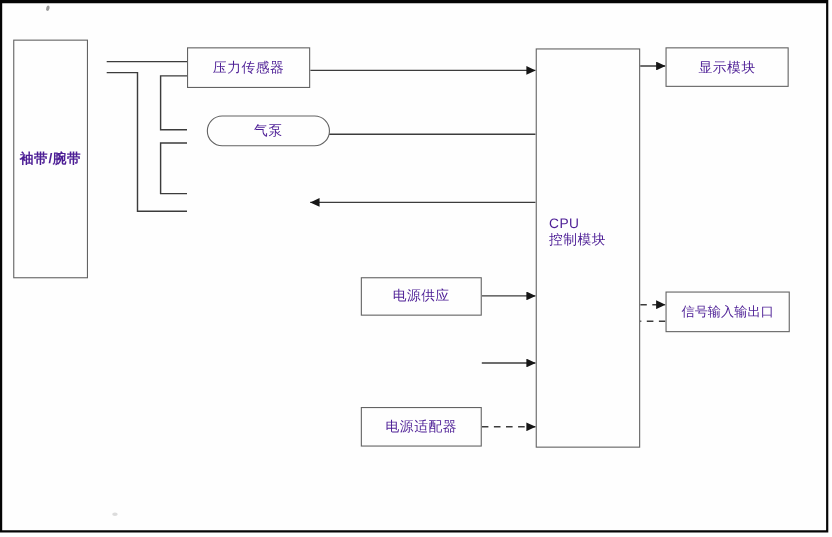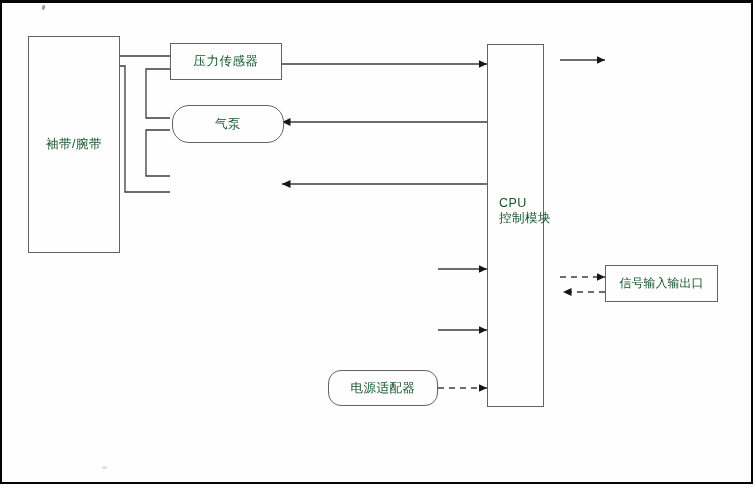--- a/index.html
+++ b/index.html
@@ -28,35 +28,35 @@
     left: 0; top: 0;
   }
   .node {
     position: absolute;
     border: 1.5px solid #636363;
     background: #fefefe;
     display: flex;
     align-items: center;
     justify-content: center;
     text-align: center;
-    color: #14532d;
+    color: #4c1d95;
     font-size: 12.5px;
     letter-spacing: 0.5px;
     box-sizing: border-box;
   }
-  .node-cuff        { left: 28px;  top: 36px;  width: 92px;  height: 217px; }
+  .node-cuff        { left: 12px;  top: 36px;  width: 68px;  height: 217px; font-weight: bold; }
   .node-pressure    { left: 170px; top: 43px;  width: 112px; height: 37px; }
-  .node-pump        { left: 172px; top: 105px; width: 112px; height: 38px; border-radius: 17px; }
+  .node-pump        { left: 188px; top: 105px; width: 112px; height: 28px; border-radius: 17px; }
   .node-valve       { left: 170px; top: 165px; width: 112px; height: 39px; }
-  .node-cpu         { left: 487px; top: 44px;  width: 57px;  height: 363px; display: block; }
+  .node-cpu         { left: 487px; top: 44px;  width: 95px;  height: 363px; display: block; }
   .node-display     { left: 605px; top: 43px;  width: 112px; height: 36px; }
   .node-signal      { left: 605px; top: 265px; width: 113px; height: 37px; font-size: 12px; letter-spacing: 0; text-align: right; }
   .node-supply      { left: 328px; top: 252px; width: 110px; height: 35px; }
   .node-keys        { left: 328px; top: 312px; width: 110px; height: 36px; }
-  .node-adapter     { left: 328px; top: 370px; width: 110px; height: 36px; border-radius: 13px; }
+  .node-adapter     { left: 328px; top: 370px; width: 110px; height: 36px; }
   .cpu-text {
     position: absolute;
     left: 11px; top: 151px;
     text-align: left;
     line-height: 15px;
     white-space: nowrap;
   }
   .speck {
     position: absolute;
     border-radius: 50%;
@@ -106,25 +106,31 @@
   </div>
 
 
   <div class="node node-cpu">
     <div class="cpu-text">
       <div>CPU</div>
       <div>控制模块</div>
     </div>
   </div>
 
+  <div class="node node-display">
+    <span>显示模块</span>
+  </div>
 
   <div class="node node-signal">
     <span>信号输入输出口</span>
   </div>
 
+  <div class="node node-supply">
+    <span>电源供应</span>
+  </div>
 
 
   <div class="node node-adapter">
     <span>电源适配器</span>
   </div>
 
   <div class="speck speck-a"></div>
   <div class="speck speck-b"></div>
 
   <div class="frame"></div>

